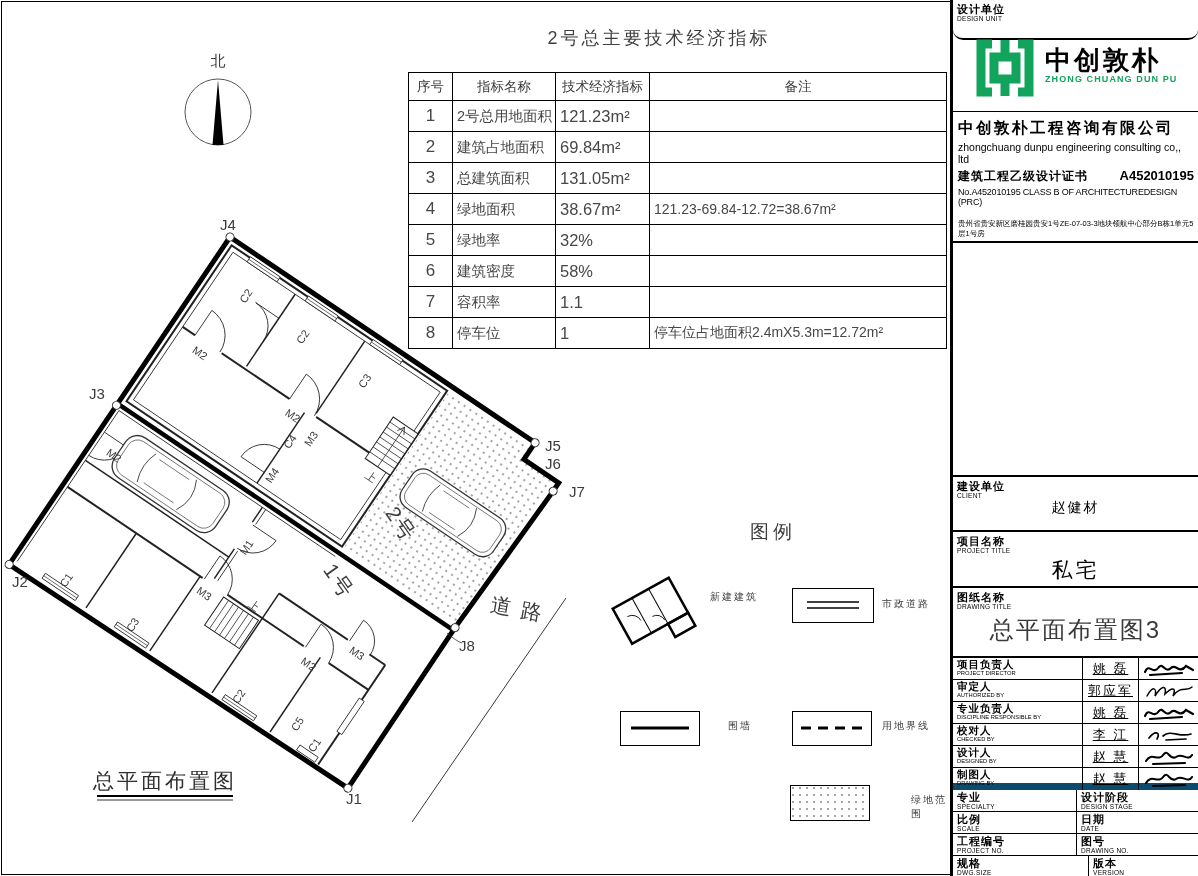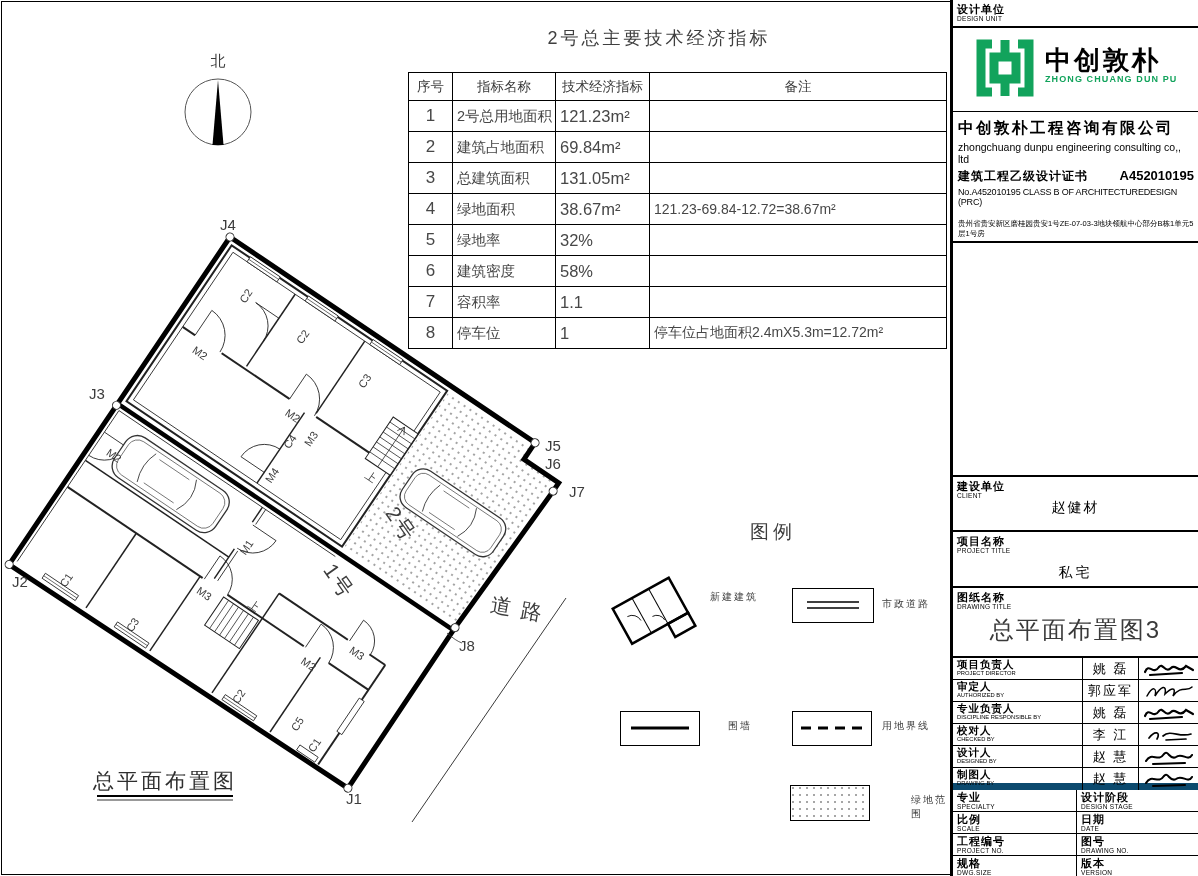--- a/index.html
+++ b/index.html
@@ -50,25 +50,25 @@
   .co-addr{font-size:7.5px;margin-top:12px;}
   .co-line{font-size:9.5px;margin-top:3px;}
 
   .p-row{display:grid;grid-template-columns:130px 56px 59px;height:22px;box-sizing:border-box;
          border-bottom:1px solid #000;}
   .p-row:last-child{border-bottom:7px solid #0c4a6e;}
   .p-label{border-right:1px solid #000;padding:1px 0 0 4px;box-sizing:border-box;overflow:hidden;}
   .p-label .cn{font-size:10.5px;font-weight:bold;line-height:11px;letter-spacing:1px;}
   .p-label .en{font-size:5.8px;line-height:7px;}
   .p-name{border-right:1px solid #000;text-align:center;font-size:13px;letter-spacing:2px;
-          line-height:22px;box-sizing:border-box;}
+          line-height:22px;box-sizing:border-box;text-decoration:underline;}
   .p-sig{display:flex;align-items:center;justify-content:center;}
 
   .m-row{display:grid;grid-template-columns:123px 122px;height:22px;box-sizing:border-box;border-bottom:1px solid #000;}
-  .m-row:last-child{height:20px;border-bottom:none;}
+  .m-row:last-child{height:20px;border-bottom:none;gap:12px;}
   .m-cell{display:flex;box-sizing:border-box;overflow:hidden;padding:1px 0 0 4px;flex-direction:column;}
   .m-cell.second{border-left:1px solid #000;}
   .m-cell .stack{min-width:46px;}
   .m-cell .val{flex:1;text-align:center;font-size:13.5px;letter-spacing:4px;padding-top:2px;white-space:nowrap;}
 
   
   .room-lb{font-size:11px;fill:#3c3c3c;font-family:"Liberation Sans","DejaVu Sans",sans-serif;text-anchor:middle;}
   .j-lb{font-size:15px;fill:#3c3c3c;text-anchor:middle;}
   .big-lb{font-size:21px;fill:#3c3c3c;text-anchor:middle;letter-spacing:2px;}
   .plan-title{font-size:21px;fill:#2e2e2e;text-anchor:middle;letter-spacing:3px;}
@@ -364,21 +364,21 @@
             </pattern>
           </defs>
         <rect x="0" y="0" width="78" height="34" fill="url(#dots2)"></rect>
       </svg>
     </div>
     <div class="lg-label" style="left:282px;top:278px;margin-left:29px;">绿地范围</div>
   </div>
 
   <div class="tb">
 
-    <div class="tb-sec sec-pad" style="top:0;height:28px;">
+    <div class="tb-sec sec-pad" style="top:0;height:40px;border-radius:10px;">
       <div class="lab-cn">设计单位</div>
       <div class="lab-en">DESIGN UNIT</div>
     </div>
 
     <div class="tb-sec logo-row">
       <svg width="60" height="60" style="position:absolute;left:22px;top:10px;">
         <g stroke="#12a35c" fill="none" stroke-width="9">
           <path d="M17,6 H6 V54 H17"></path>
           <path d="M43,6 H54 V54 H43"></path>
           <line x1="30" y1="2" x2="30" y2="20"></line>
@@ -409,21 +409,21 @@
 
     <div class="tb-sec sec-pad" style="top:477px;height:55px;">
       <div class="lab-cn">建设单位</div>
       <div class="lab-en">CLIENT</div>
       <div class="center-val" style="top:22px;font-size:14px;letter-spacing:2px;">赵健材</div>
     </div>
 
     <div class="tb-sec sec-pad" style="top:532px;height:56px;">
       <div class="lab-cn">项目名称</div>
       <div class="lab-en">PROJECT TITLE</div>
-      <div class="center-val" style="top:32px;font-size:14px;letter-spacing:3px;">私宅</div>
+      <div class="center-val" style="top:24px;font-size:21px;letter-spacing:3px;">私宅</div>
     </div>
 
     <div class="tb-sec sec-pad" style="top:588px;height:70px;">
       <div class="lab-cn">图纸名称</div>
       <div class="lab-en">DRAWING TITLE</div>
       <div class="center-val" style="top:26px;font-size:24px;letter-spacing:2px;color:#3a3a3a;">总平面布置图3</div>
     </div>
 
     <div style="position:absolute;top:658px;left:0;width:245px;">
         <div class="p-row">

